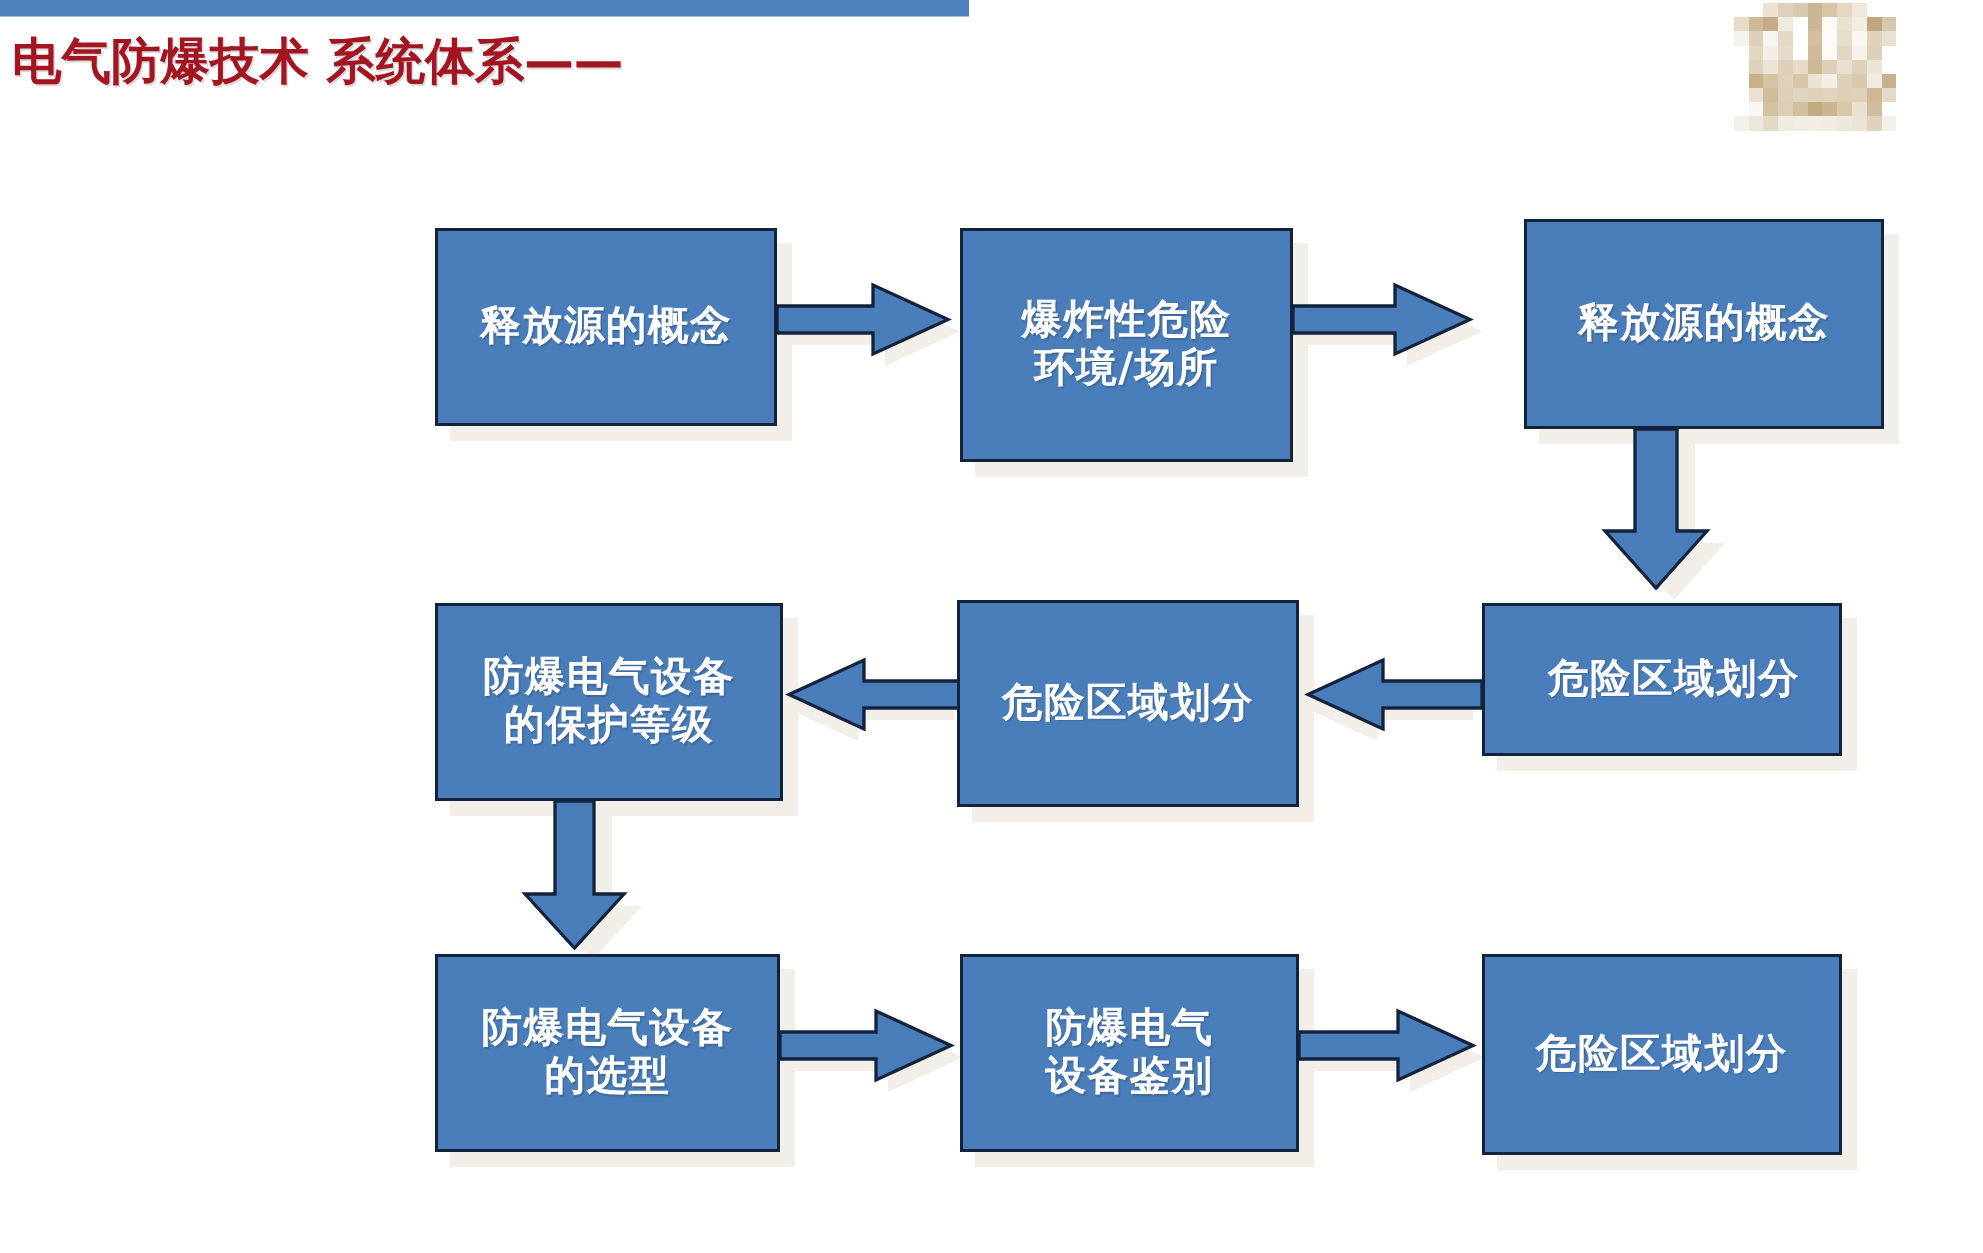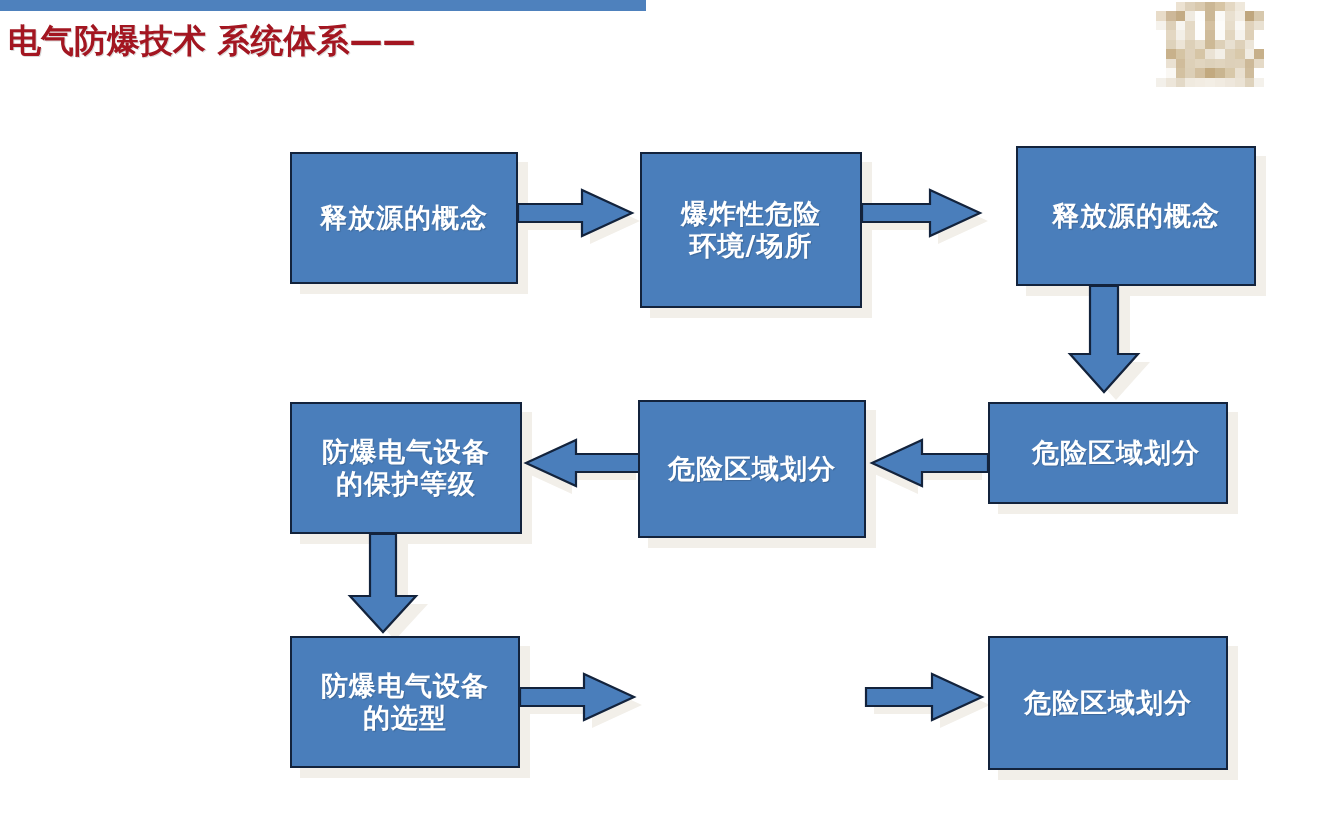--- a/index.html
+++ b/index.html
@@ -250,20 +250,22 @@
   <div class="node" style="left:290px; top:636px; width:230px; height:132px;">防爆电气设备
 的选型</div>
 
   <div class="arrow" style="left:520px; top:670px; width:124px; height:66px;">
     <svg viewBox="0 0 124 66" width="124" height="66">
       <polygon class="ashadow" points="8,26 72,26 72,12 122,35 72,58 72,44 8,44"></polygon>
       <polygon class="abody" points="0,18 64,18 64,4 114,27 64,50 64,36 0,36"></polygon>
     </svg>
   </div>
 
+  <div class="node" style="left:640px; top:636px; width:226px; height:132px;">防爆电气
+设备鉴别</div>
 
   <div class="arrow" style="left:866px; top:670px; width:126px; height:66px;">
     <svg viewBox="0 0 126 66" width="126" height="66">
       <polygon class="ashadow" points="8,26 74,26 74,12 124,35 74,58 74,44 8,44"></polygon>
       <polygon class="abody" points="0,18 66,18 66,4 116,27 66,50 66,36 0,36"></polygon>
     </svg>
   </div>
 
   <div class="node" style="left:988px; top:636px; width:240px; height:134px;">危险区域划分</div>
 

